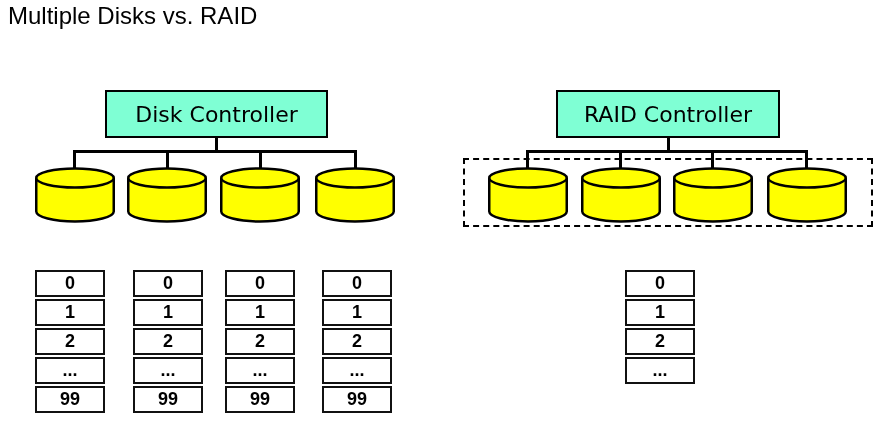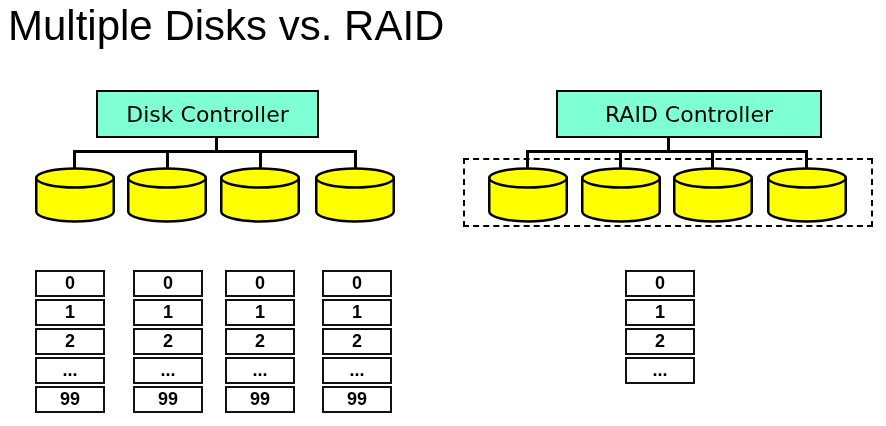--- a/index.html
+++ b/index.html
@@ -12,21 +12,21 @@
     width: 886px;
     height: 426px;
     background: #ffffff;
     overflow: hidden;
     font-family: "Liberation Sans", sans-serif;
   }
   .title {
     position: absolute;
     left: 8px;
     top: 2px;
-    font-size: 42px;
+    font-size: 24px;
     font-weight: 500;
     color: #000000;
     letter-spacing: 0px;
     font-family: "Liberation Sans", sans-serif;
   }
   .ctrl-box {
     position: absolute;
     background: #7fffd4;
     border: 2px solid #000000;
     box-sizing: border-box;
@@ -77,21 +77,21 @@
 </style>
 </head>
 <body>
 
 <div id="canvas">
 
   <div class="title">Multiple Disks vs. RAID</div>
 
   <div>
 
-    <div class="ctrl-box" style="left:96px; top:90px; width:223px; height:48px;">
+    <div class="ctrl-box" style="left:105px; top:90px; width:223px; height:48px;">
       <span>Disk Controller</span>
     </div>
 
     <div class="vline" style="left:215px; top:136px; height:16px;"></div>
     <div class="hline" style="left:73px;  top:150px; width:284px;"></div>
     <div class="vline" style="left:73px;  top:150px; height:22px;"></div>
     <div class="vline" style="left:166px; top:150px; height:22px;"></div>
     <div class="vline" style="left:259px; top:150px; height:22px;"></div>
     <div class="vline" style="left:354px; top:150px; height:22px;"></div>
 
@@ -137,21 +137,21 @@
       <div class="cell">0</div>
       <div class="cell">1</div>
       <div class="cell">2</div>
       <div class="cell">...</div>
       <div class="cell">99</div>
     </div>
   </div>
 
   <div>
 
-    <div class="ctrl-box" style="left:556px; top:90px; width:266px; height:48px;">
+    <div class="ctrl-box" style="left:556px; top:90px; width:224px; height:48px;">
       <span>RAID Controller</span>
     </div>
 
     <div class="dashed-box" style="left:463px; top:158px; width:410px; height:69px;"></div>
 
     <div class="vline" style="left:667px; top:136px; height:16px;"></div>
     <div class="hline" style="left:526px; top:150px; width:282px;"></div>
     <div class="vline" style="left:526px; top:150px; height:22px;"></div>
     <div class="vline" style="left:619px; top:150px; height:22px;"></div>
     <div class="vline" style="left:711px; top:150px; height:22px;"></div>

